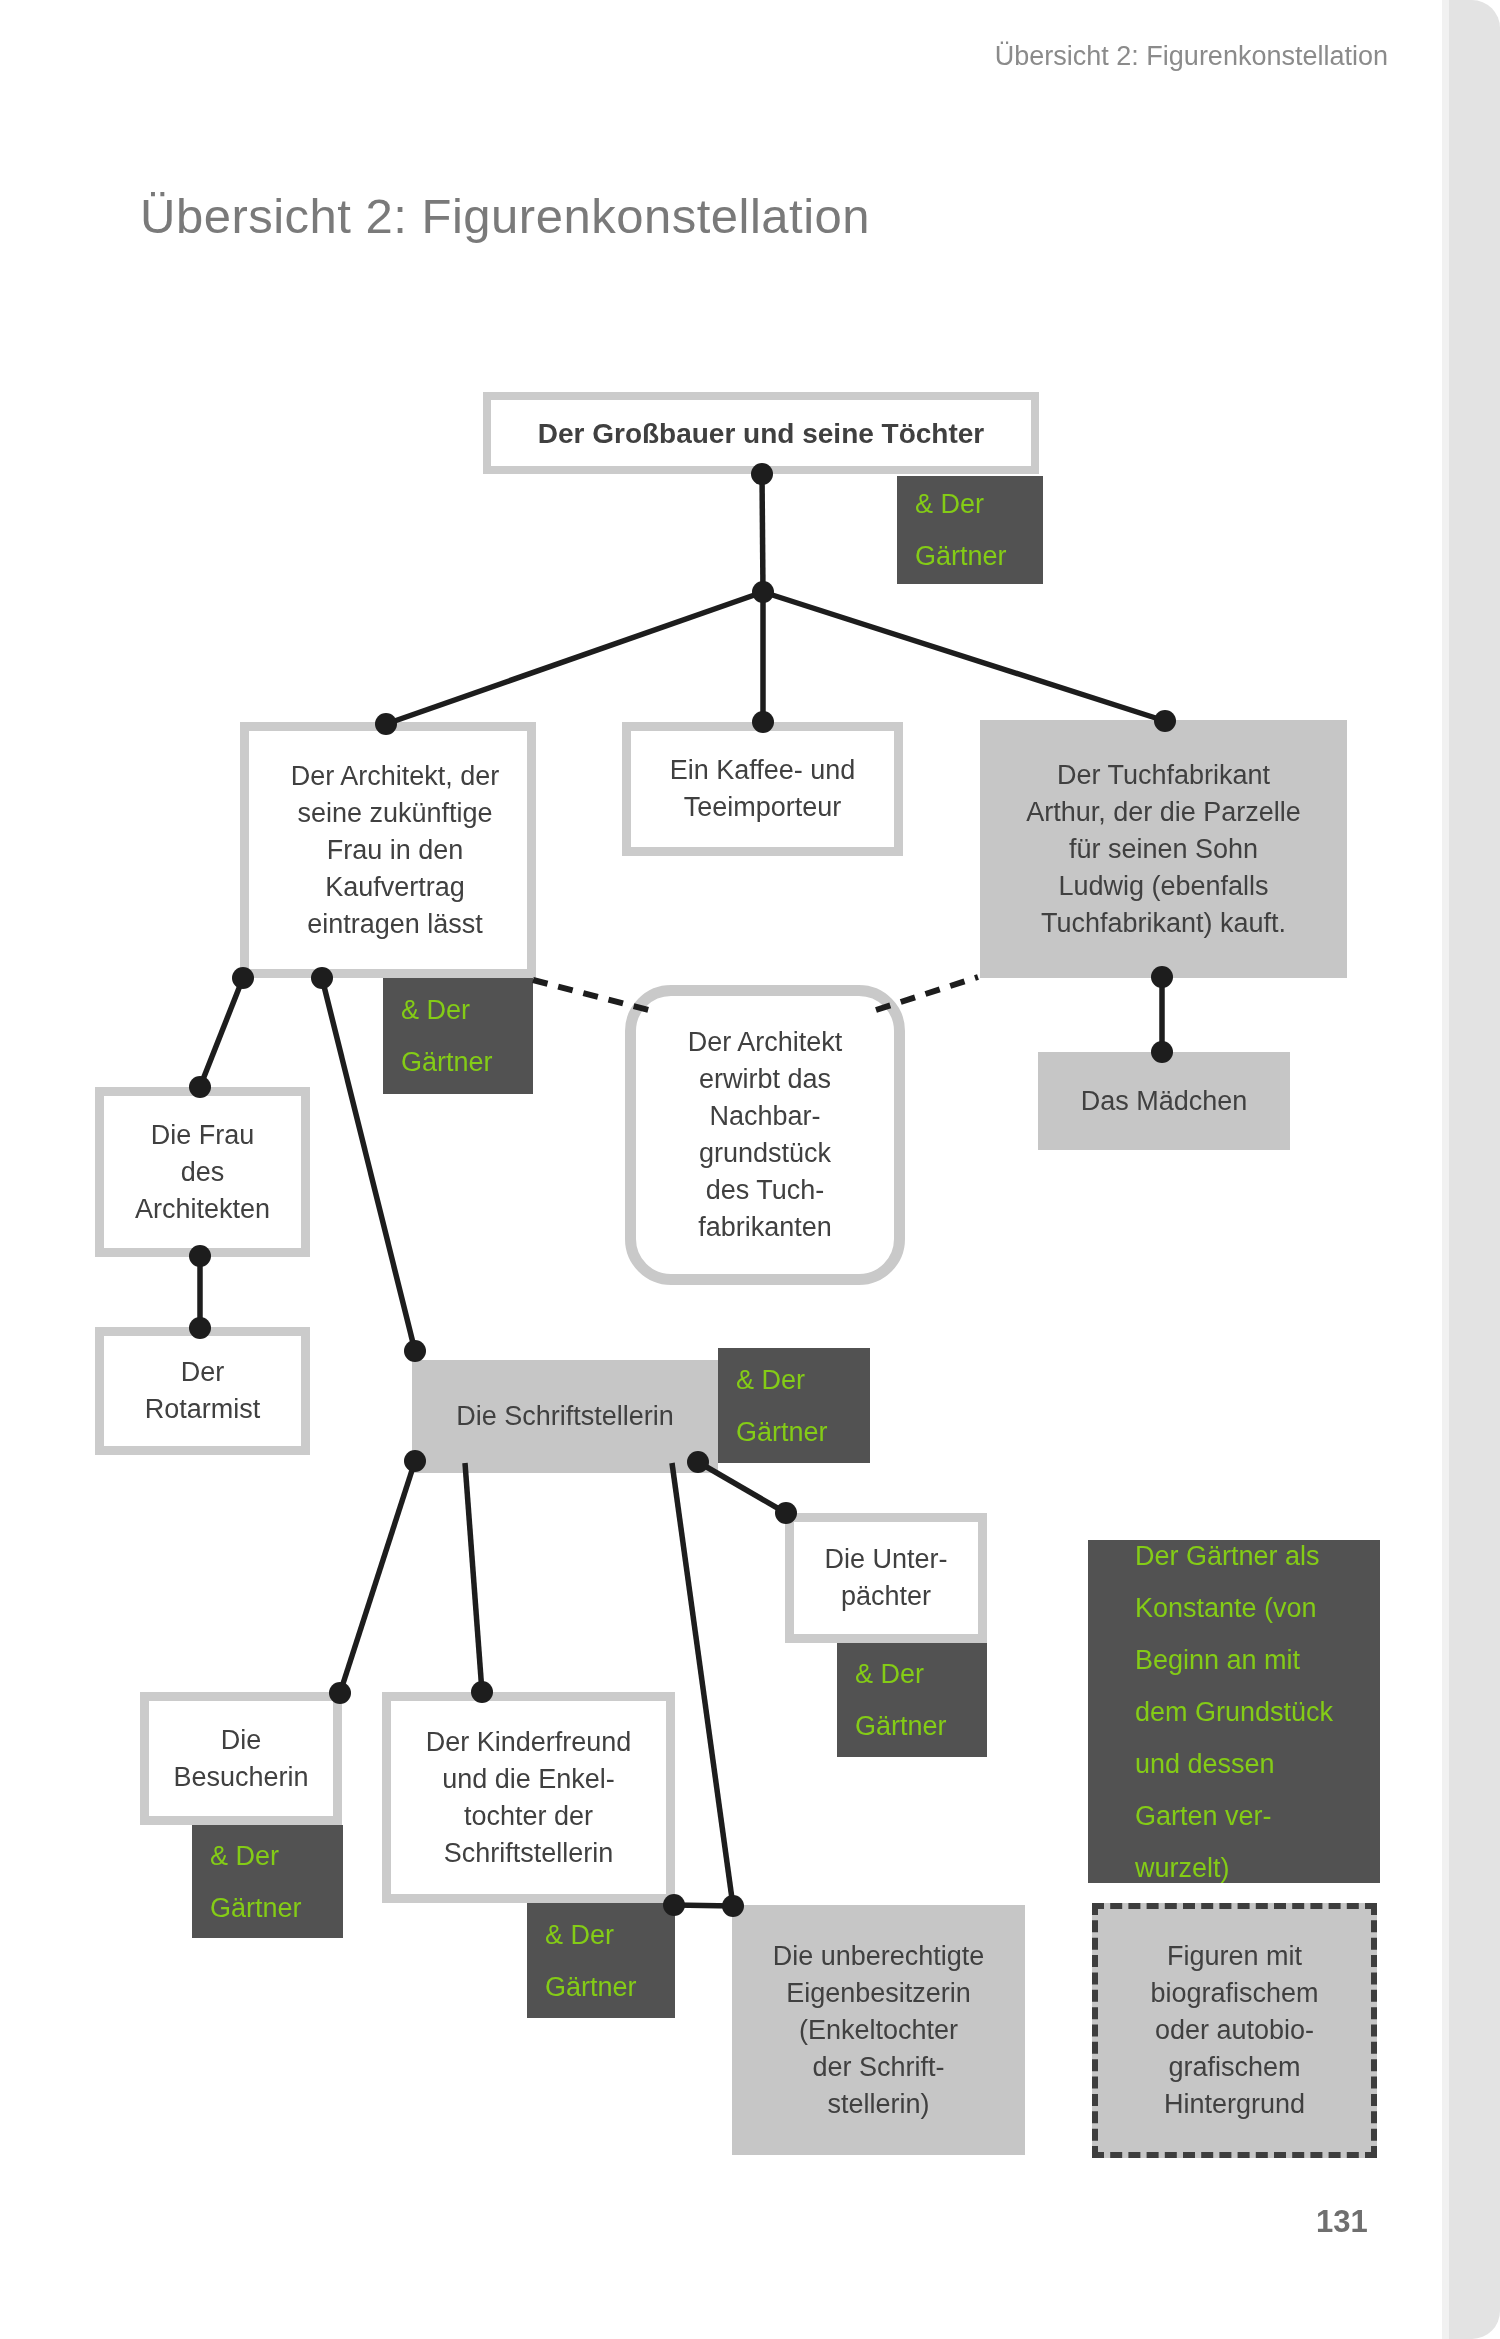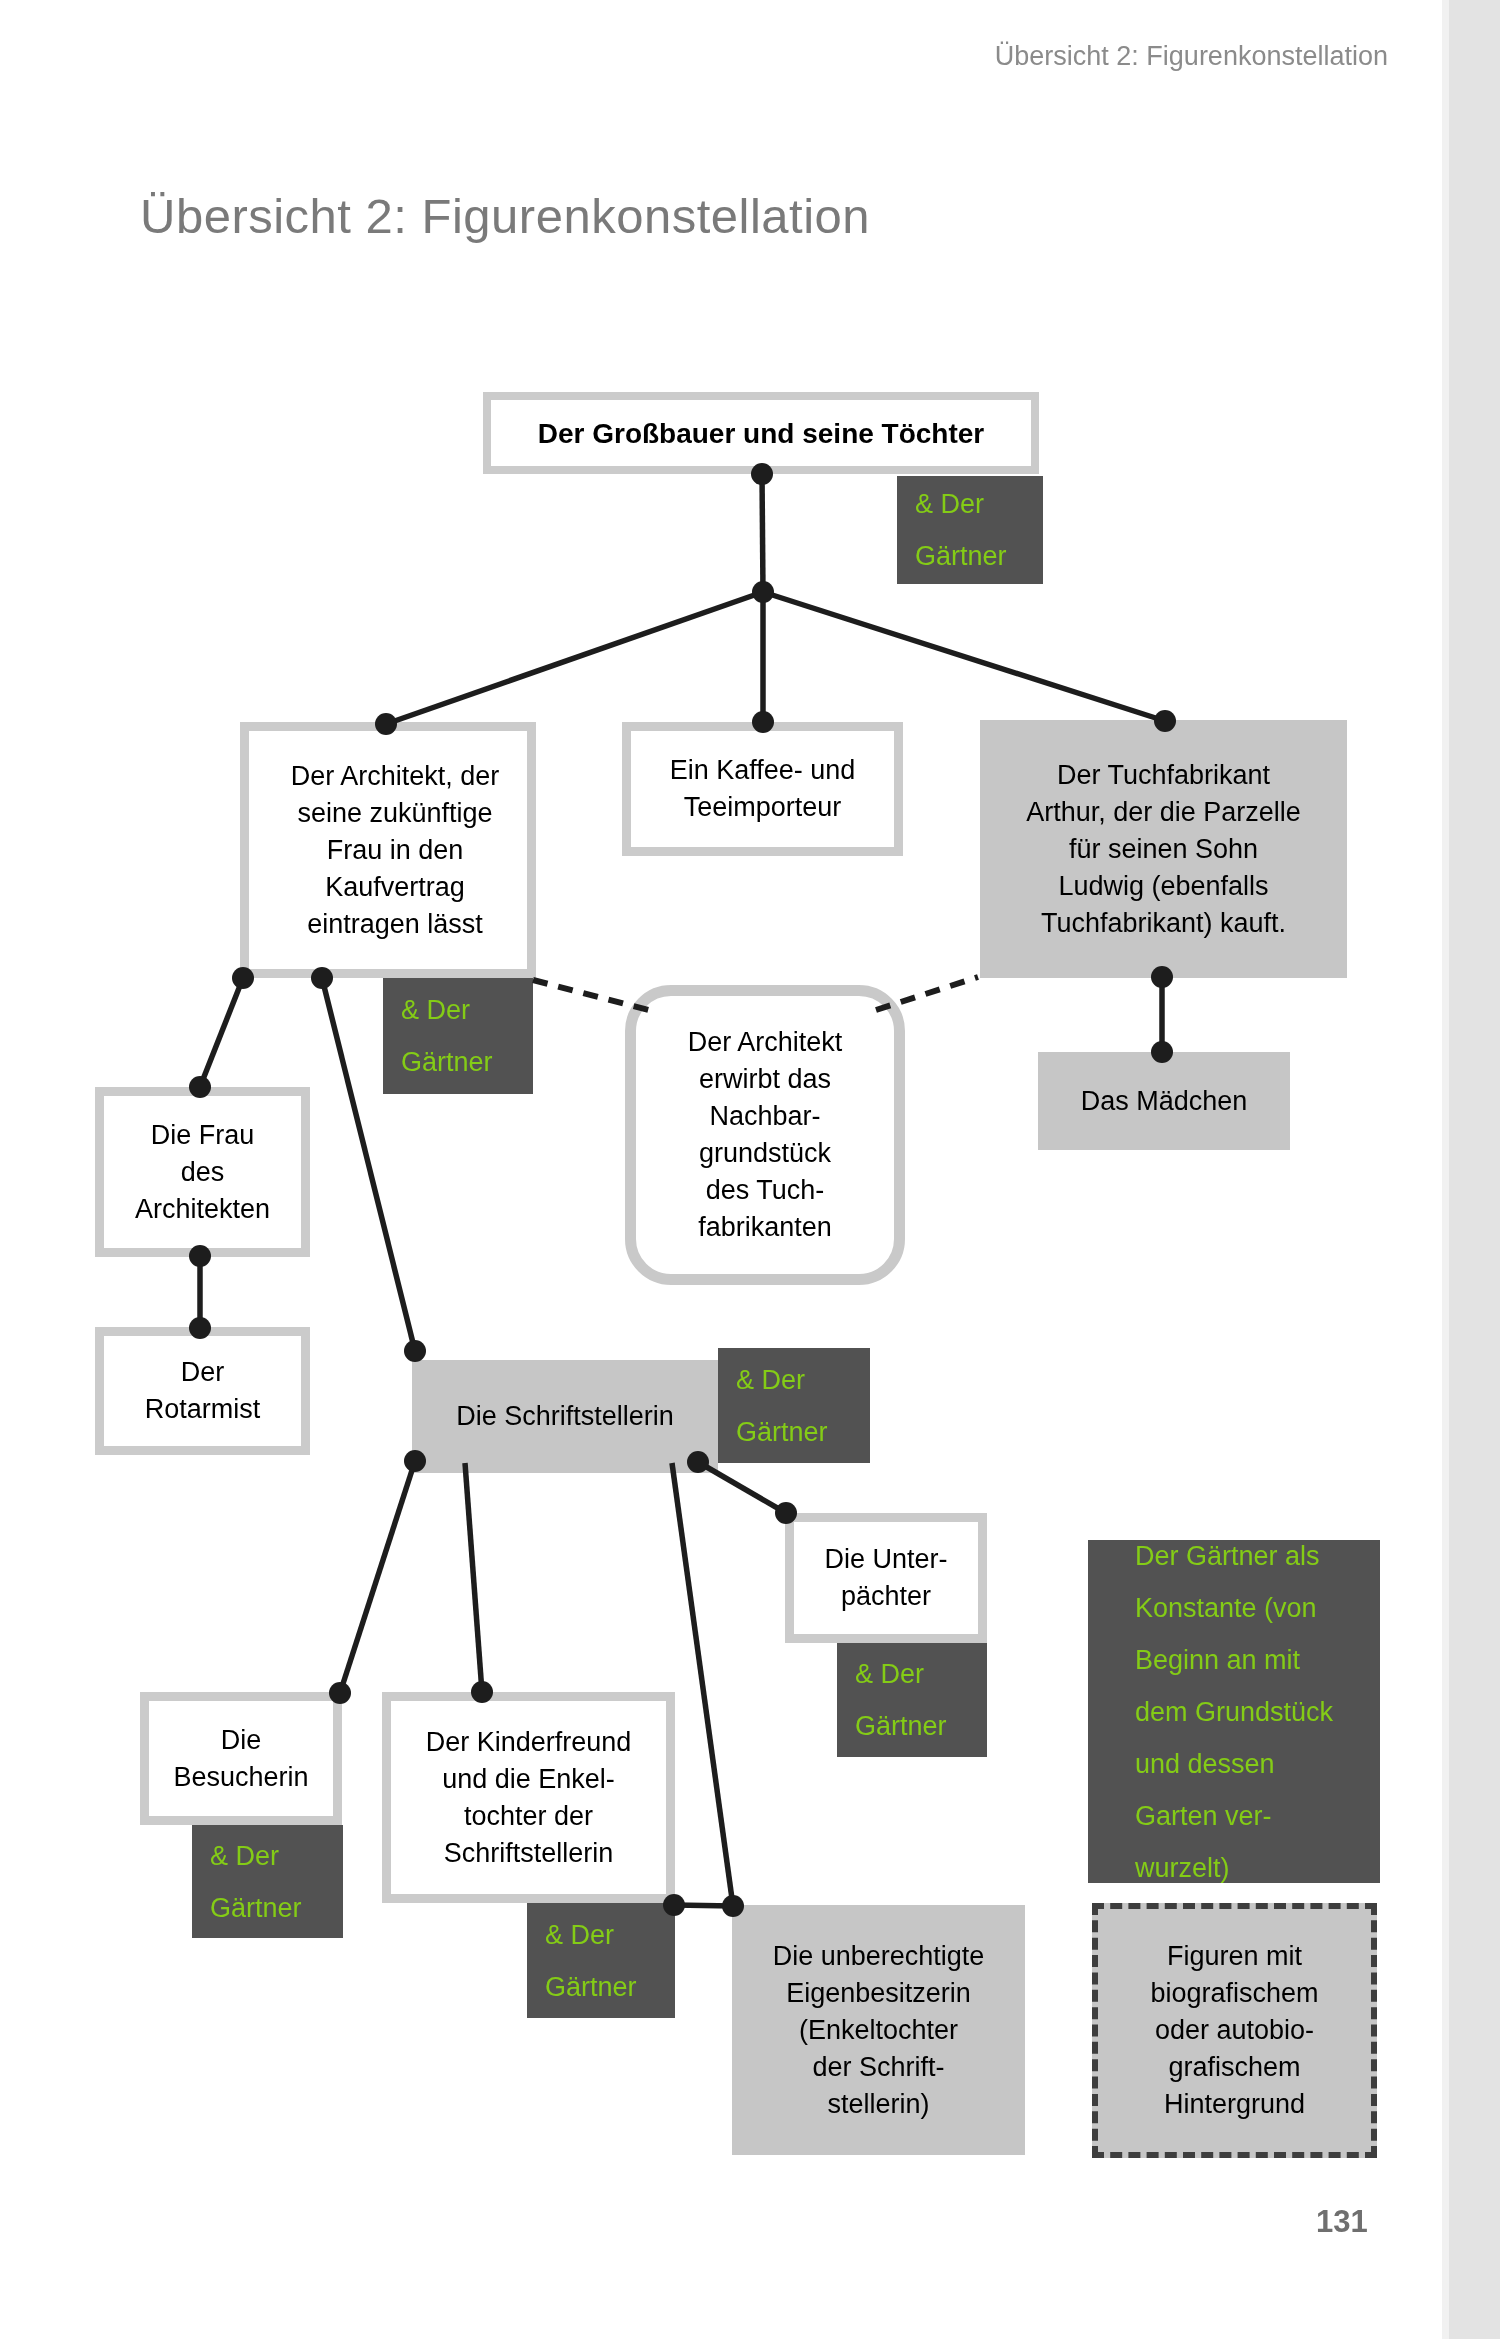--- a/index.html
+++ b/index.html
@@ -1,30 +1,30 @@
 <!DOCTYPE html>
 <html><head>
 <meta charset="utf-8">
 <style>
   html,body{margin:0;padding:0;background:#fff;}
   .page{
     position:relative;width:1500px;height:2339px;background:#ffffff;
-    font-family:"Liberation Sans","DejaVu Sans",sans-serif;overflow:hidden;
+    font-family:"Liberation Sans","DejaVu Sans",sans-serif;overflow:hidden;border-radius:28px;
   }
   .edge-line{position:absolute;left:1442px;top:0;width:7px;height:100%;background:#f1f1f1;}
   .edge-band{position:absolute;left:1449px;top:0;width:51px;height:100%;background:#e3e3e3;}
   .running-head{position:absolute;top:41px;right:112px;font-size:27px;color:#8b8b8b;}
   .title{position:absolute;left:140px;top:188px;margin:0;font-size:49px;font-weight:400;
          color:#7a7a7a;letter-spacing:.5px;}
   .page-number{position:absolute;left:1316px;top:2204px;font-size:31px;font-weight:700;color:#6f6f6f;}
 
   .node{
     position:absolute;box-sizing:border-box;
     display:flex;align-items:center;justify-content:center;
-    text-align:center;font-size:27px;line-height:37px;color:#000000;
+    text-align:center;font-size:27px;line-height:37px;color:#404040;
     white-space:pre-line;
   }
   .framed{background:#fff;border:9px solid #cbcbcb;}
   .framed-thin{background:#fff;border:8px solid #cbcbcb;}
   .gray{background:#c6c6c6;}
   .dark{background:#525252;color:#84cc16;justify-content:flex-start;text-align:left;
         padding-left:18px;line-height:52px;}
   .dark.centered{justify-content:center;text-align:left;padding-left:0;}
   .rounded{background:#fff;border:11px solid #c9c9c9;border-radius:46px;}
   .dashed-box{background:#c6c6c6;border:6px dashed #3e3e3e;}

